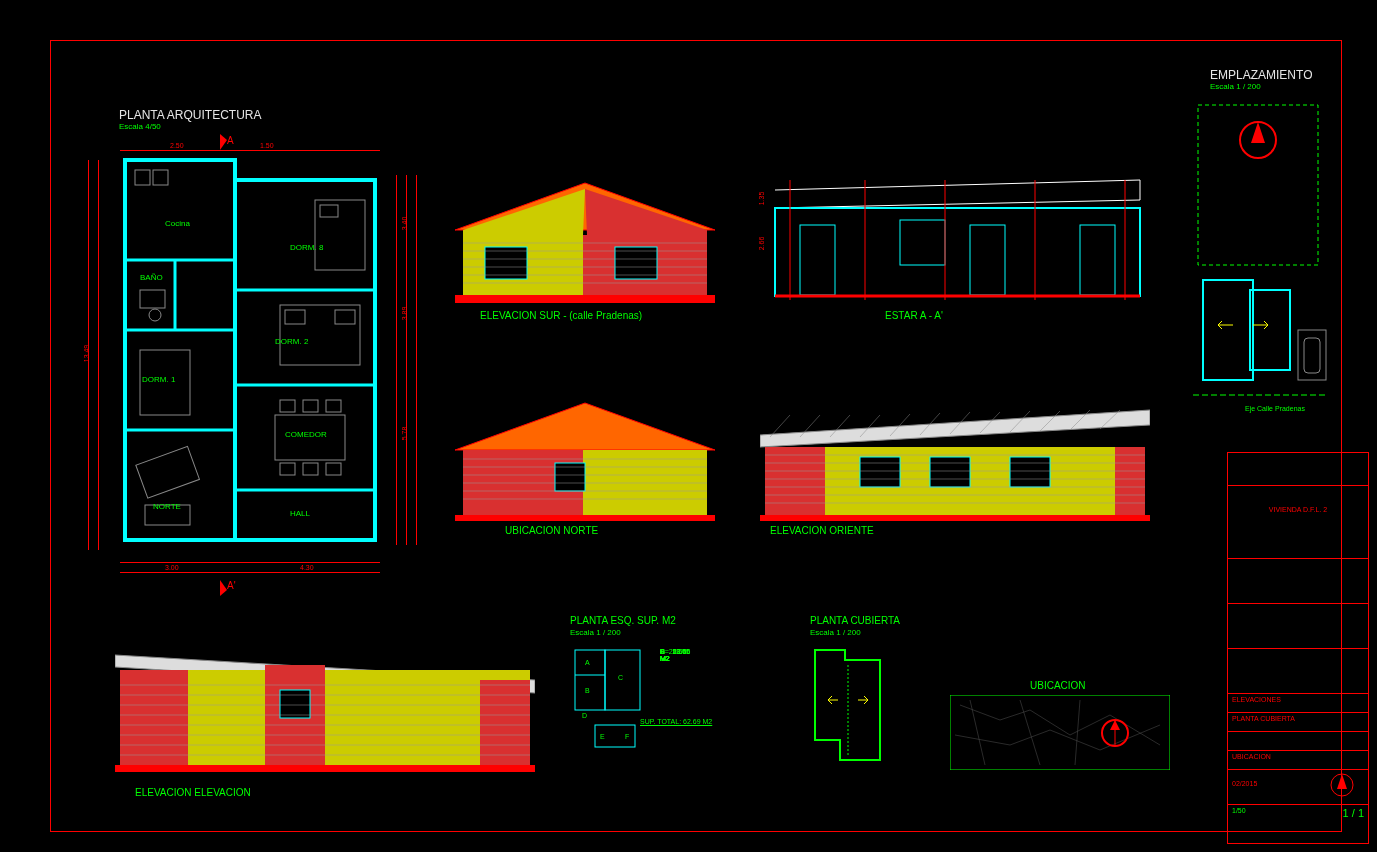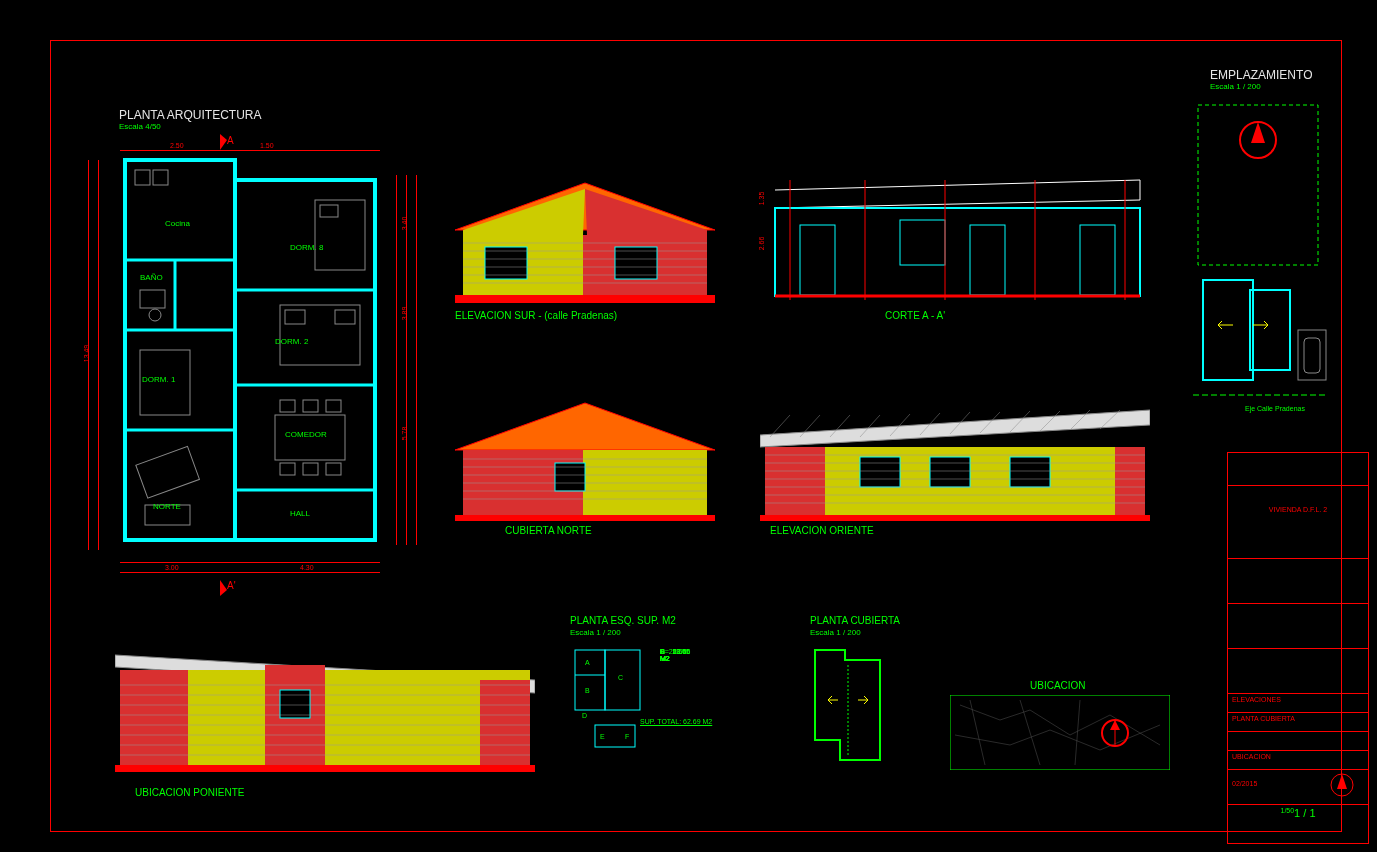--- a/index.html
+++ b/index.html
@@ -122,60 +122,60 @@
     <g stroke="#999" stroke-width="0.5">
       <line x1="8" y1="68" x2="252" y2="68"></line>
         <line x1="8" y1="76" x2="252" y2="76"></line>
       <line x1="8" y1="84" x2="252" y2="84"></line>
         <line x1="8" y1="92" x2="252" y2="92"></line>
       <line x1="8" y1="100" x2="252" y2="100"></line>
         <line x1="8" y1="108" x2="252" y2="108"></line>
     </g>
   </svg>
 </div>
-<div class="label" style="left:455px;top:310px">ELEVACION SUR - (calle Pradenas)</div>
+<div class="label" style="left:480px;top:310px">ELEVACION SUR - (calle Pradenas)</div>
 
 <svg style="left:770px;top:170px;width:380px;height:135px">
   <polyline points="5,20 370,10 370,30 5,38" fill="none" stroke="#fff" stroke-width="1"></polyline>
   <rect x="5" y="38" width="365" height="88" fill="none" stroke="#0ff" stroke-width="2"></rect>
   <rect x="30" y="55" width="35" height="70" fill="none" stroke="#0ff"></rect>
   <rect x="130" y="50" width="45" height="45" fill="none" stroke="#0ff"></rect>
   <rect x="200" y="55" width="35" height="70" fill="none" stroke="#0ff"></rect>
   <rect x="310" y="55" width="35" height="70" fill="none" stroke="#0ff"></rect>
   <line x1="5" y1="126" x2="370" y2="126" stroke="#f00" stroke-width="3"></line>
   <g stroke="#f00" stroke-width="1">
     <line x1="20" y1="10" x2="20" y2="130"></line>
       <line x1="95" y1="10" x2="95" y2="130"></line>
     <line x1="175" y1="10" x2="175" y2="130"></line>
       <line x1="265" y1="10" x2="265" y2="130"></line>
     <line x1="355" y1="10" x2="355" y2="130"></line>
   </g>
 </svg>
-<div class="label" style="left:885px;top:310px">CORTE A - A'</div>
+<div class="label" style="left:885px;top:310px">ESTAR A - A'</div>
 <div class="dim" style="left:755px;top:240px;transform:rotate(-90deg)">2.66</div>
 <div class="dim" style="left:755px;top:195px;transform:rotate(-90deg)">1.35</div>
 
 <div class="elev" style="left:455px;top:395px;width:260px;height:125px">
   <svg width="260" height="140">
     <polygon points="0,55 130,8 260,55" fill="#ff6600" stroke="#f00"></polygon>
     <rect x="8" y="55" width="120" height="65" fill="#d93030"></rect>
     <rect x="128" y="55" width="124" height="65" fill="#cccc00"></rect>
     <rect x="0" y="120" width="260" height="6" fill="#f00"></rect>
     <rect x="100" y="68" width="30" height="28" fill="#000" stroke="#0ff"></rect>
     <g stroke="#999" stroke-width="0.5">
       <line x1="8" y1="64" x2="252" y2="64"></line>
         <line x1="8" y1="72" x2="252" y2="72"></line>
       <line x1="8" y1="80" x2="252" y2="80"></line>
         <line x1="8" y1="88" x2="252" y2="88"></line>
       <line x1="8" y1="96" x2="252" y2="96"></line>
         <line x1="8" y1="104" x2="252" y2="104"></line>
     </g>
   </svg>
 </div>
-<div class="label" style="left:505px;top:525px">CUBIERTA NORTE</div>
+<div class="label" style="left:505px;top:525px">UBICACION NORTE</div>
 
 <div class="elev" style="left:760px;top:395px;width:390px;height:125px">
   <svg width="390" height="135">
     <polygon points="0,40 390,15 390,30 0,52" fill="#ddd" stroke="#888"></polygon>
     <g stroke="#888" stroke-width="0.5">
         <line x1="10" y1="42" x2="30" y2="20"></line>
         <line x1="40" y1="42" x2="60" y2="20"></line>
         <line x1="70" y1="42" x2="90" y2="20"></line>
         <line x1="100" y1="42" x2="120" y2="20"></line>
         <line x1="130" y1="41" x2="150" y2="19"></line>
@@ -221,21 +221,21 @@
         <line x1="5" y1="60" x2="415" y2="60"></line>
         <line x1="5" y1="70" x2="415" y2="70"></line>
         <line x1="5" y1="80" x2="415" y2="80"></line>
         <line x1="5" y1="90" x2="415" y2="90"></line>
         <line x1="5" y1="100" x2="415" y2="100"></line>
         <line x1="5" y1="110" x2="415" y2="110"></line>
         <line x1="5" y1="120" x2="415" y2="120"></line>
       </g>
   </svg>
 </div>
-<div class="label" style="left:135px;top:787px">UBICACION PONIENTE</div>
+<div class="label" style="left:135px;top:787px">ELEVACION ELEVACION</div>
 
 <div class="label" style="left:570px;top:615px">PLANTA ESQ. SUP. M2</div>
 <div class="subtitle" style="left:570px;top:628px">Escala 1 / 200</div>
 <svg style="left:570px;top:645px;width:80px;height:110px">
   <rect x="5" y="5" width="30" height="60" fill="none" stroke="#0ff"></rect>
   <rect x="35" y="5" width="35" height="60" fill="none" stroke="#0ff"></rect>
   <line x1="5" y1="30" x2="35" y2="30" stroke="#0ff"></line>
   <rect x="25" y="80" width="40" height="22" fill="none" stroke="#0ff"></rect>
   <text x="15" y="20" fill="#0f0" font-size="7">A</text>
   <text x="15" y="48" fill="#0f0" font-size="7">B</text>
@@ -305,17 +305,17 @@
   <div style="height:14px"><span>PLANTA CUBIERTA</span></div>
   <div style="height:14px"><span></span></div>
   <div style="height:14px"><span>UBICACION</span></div>
   <div style="height:30px;position:relative">
     <svg width="40" height="28" style="position:absolute;right:6px;top:1px">
       <circle cx="20" cy="14" r="11" fill="none" stroke="#f00"></circle>
       <path d="M20 3 L15 18 L25 18 Z" fill="#f00"></path>
     </svg>
     <span style="position:absolute;left:4px;top:10px">02/2015</span>
   </div>
-  <div style="height:20px;display:flex;justify-content:center;color:#0f0">
+  <div style="height:20px;display:flex;justify-content:space-between;color:#0f0">
     <span>1/50</span>
     <span style="font-size:11px">1 / 1</span>
   </div>
 </div>
 
 </body></html>

